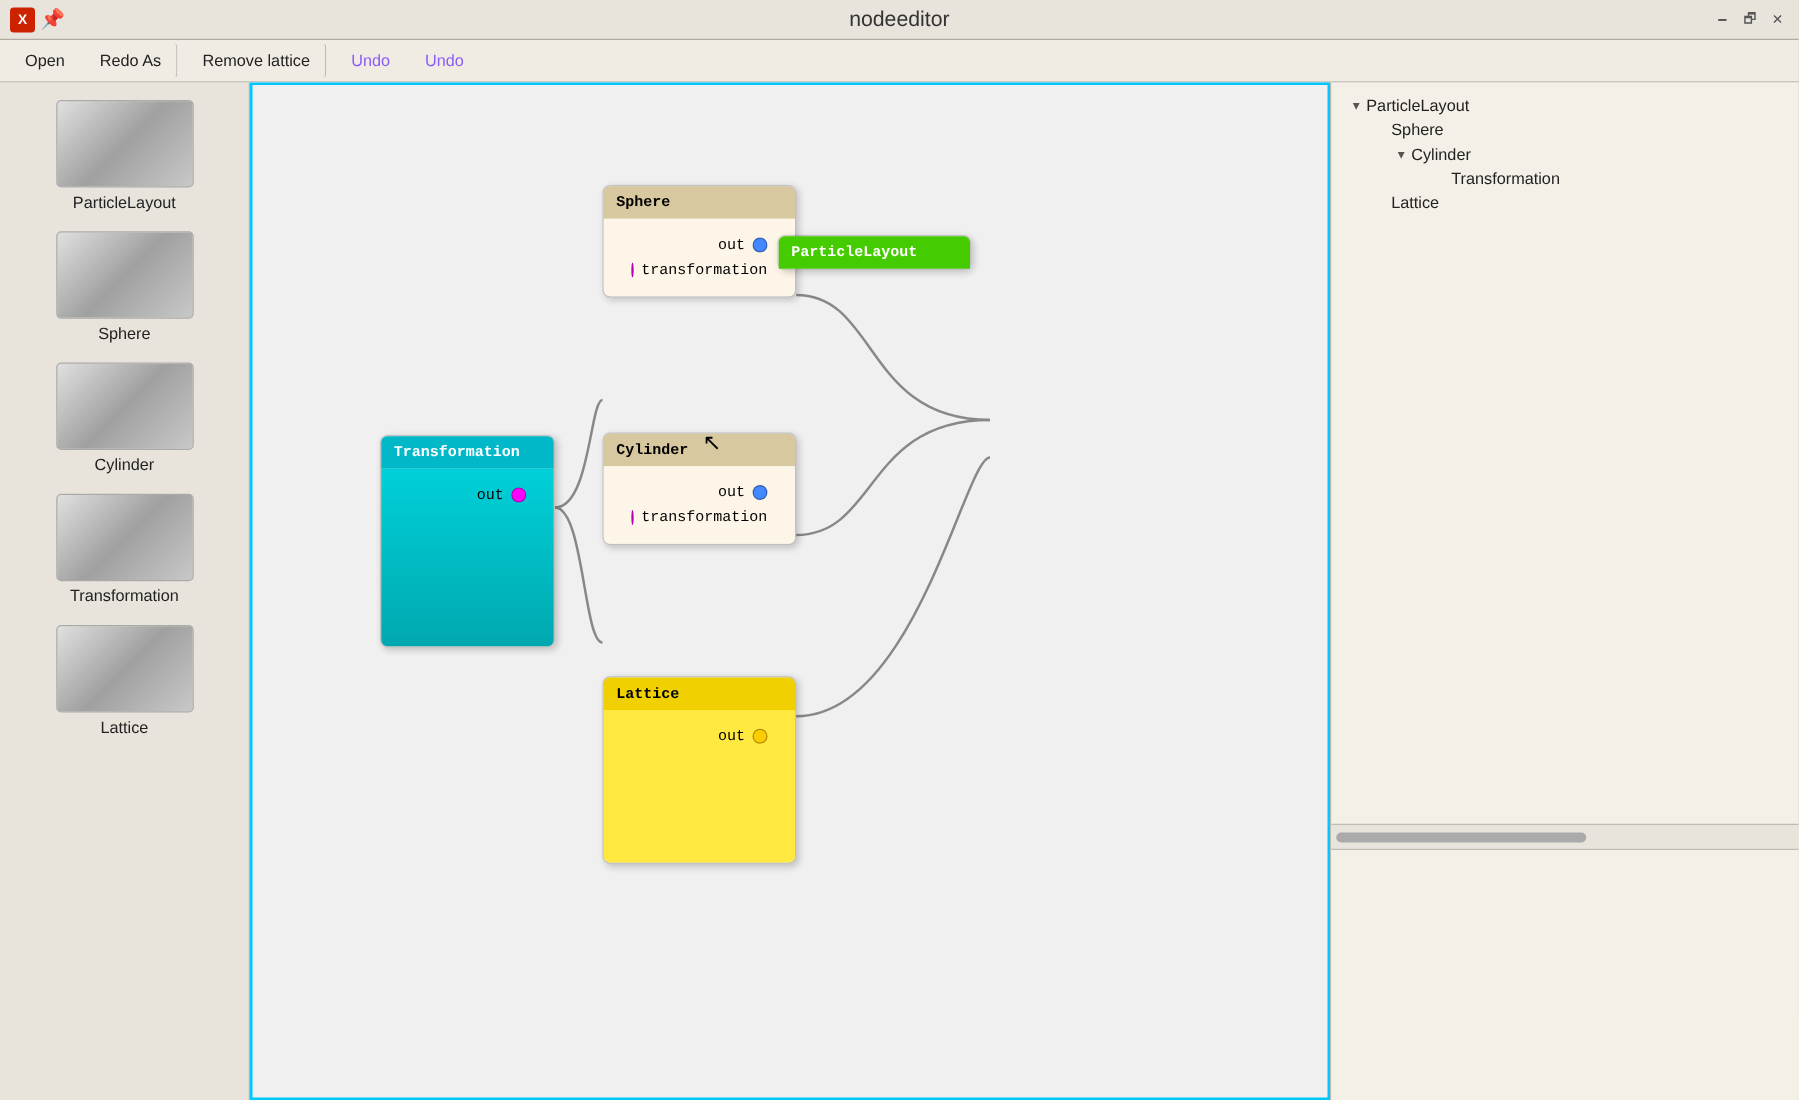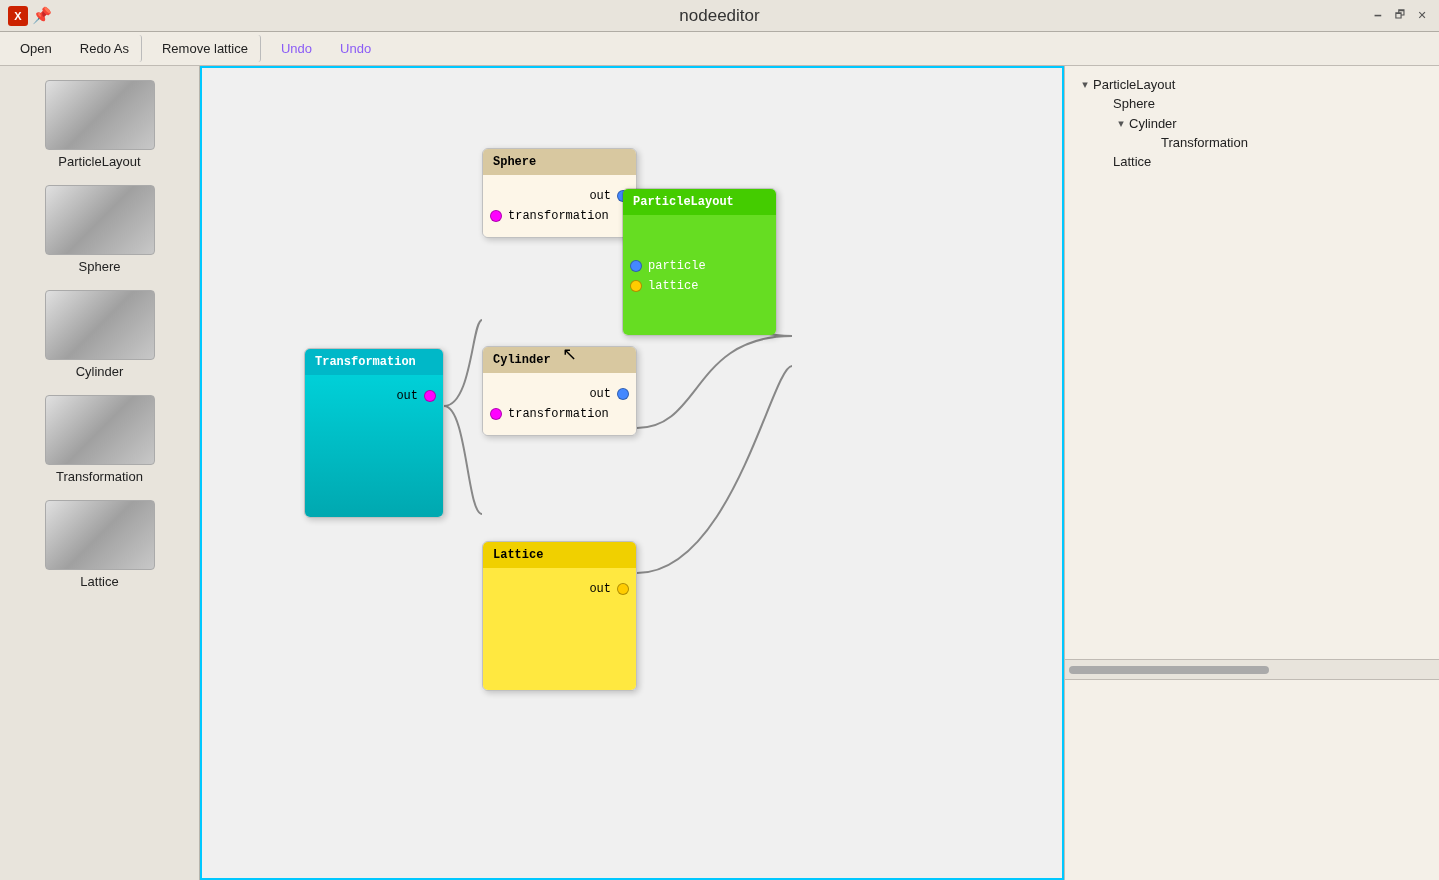--- a/index.html
+++ b/index.html
@@ -183,21 +183,21 @@
       font-family: 'Courier New', monospace;
       font-size: 12px;
     }
     .node-header {
       padding: 6px 10px;
       border-radius: 5px 5px 0 0;
       font-weight: bold;
       font-size: 12px;
     }
     .node-body {
-      padding: 8px 7px;
+      padding: 8px 22px;
       border-radius: 0 0 5px 5px;
       background: #fdf6e8;
       min-height: 60px;
     }
     .node-port {
       display: flex;
       align-items: center;
       margin: 6px 0;
       font-size: 12px;
     }
@@ -398,32 +398,20 @@
           <span class="port-circle magenta"></span>
         </div>
         <div style="height: 100px;"></div>
       </div>
     </div>
 
     <div class="node node-particle">
       <div class="node-header">
         <span>ParticleLayout</span>
       </div>
-      <div class="node-body">
-        <div style="height: 30px;"></div>
-        <div class="node-port">
-          <span class="port-circle blue"></span>
-          <span class="port-label" style="color:white;">particle</span>
-        </div>
-        <div class="node-port">
-          <span class="port-circle yellow"></span>
-          <span class="port-label" style="color:white;">lattice</span>
-        </div>
-        <div style="height: 20px;"></div>
-      </div>
     </div>
 
     <div class="cursor-arrow" style="left: 360px; top: 275px;">↖</div>
 
   </div>
 
   <div class="right-panel">
     <div class="right-tree">
 
       <div class="tree-item">

